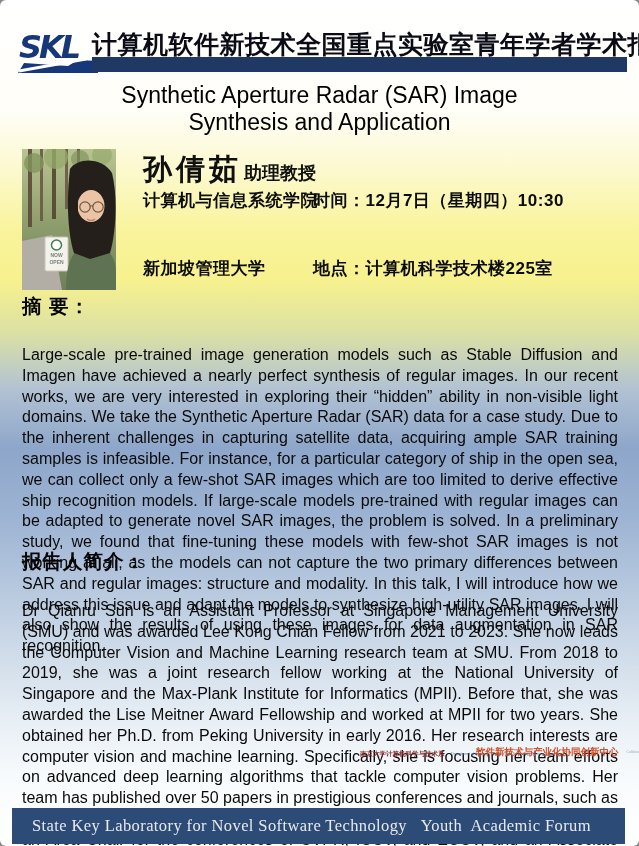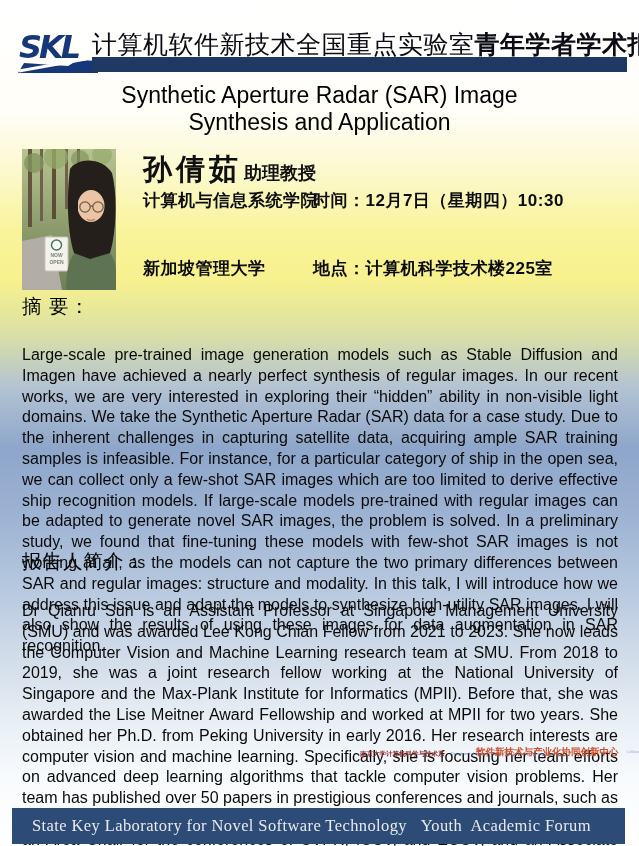--- a/index.html
+++ b/index.html
@@ -2,42 +2,42 @@
 <html><head>
 <meta charset="utf-8">
 <style>
   html,body{margin:0;padding:0;background:#888;}
   .poster{
     position:relative; width:639px; height:846px; margin:0 auto; overflow:hidden;
     background:linear-gradient(180deg,
       #ffffff 0%, #fffef8 13%, #fcf9cf 20%, #f9f49d 27%, #f7f18e 33%,
       #dde2a2 39%, #b2c2d3 46%, #8da6c9 53%, #9db3d3 61%, #b5c7de 69%,
       #cfdbe9 77%, #e7eef5 85%, #f8fbfd 92%, #ffffff 100%);
-    font-family:"Liberation Sans", sans-serif; color:#000;
+    font-family:"Liberation Sans", sans-serif; color:#000;border-radius:6px;
   }
   .abs{position:absolute;}
   
   .hdr-row{left:92px; top:28px; right:12px; display:flex; align-items:flex-start;}
-  .hdr-lab{font-size:25px; font-weight:400; color:#0b0b16; letter-spacing:0.5px; white-space:nowrap;}
+  .hdr-lab{font-size:25px; font-weight:700; color:#0b0b16; letter-spacing:0.5px; white-space:nowrap;}
   .hdr-event{font-size:25px; font-weight:700; color:#0b0b16; margin-left:auto; letter-spacing:0.5px; white-space:nowrap;}
   .hdr-bar{left:92px; top:57px; width:535px; height:15px; background:#1f3864;}
   
   .title{left:0; top:82px; width:639px; text-align:center; font-size:23px; line-height:27px; font-weight:500; color:#000;}
   
   .photo{left:22px; top:149px; width:94px; height:141px;}
   .name-row{left:143px; top:150px; display:flex; align-items:baseline; gap:2px;}
   .sp-name{font-family:"DejaVu Serif", serif; font-size:29px; font-weight:600; letter-spacing:4px; color:#101010;}
   .sp-title{font-size:18px; font-weight:700; color:#111;}
   .sp-line{font-size:17px; font-weight:700; color:#0c0c0c; white-space:nowrap; letter-spacing:0.5px;}
   .dept{left:143px; top:189px;}
   .time{left:313px; top:189px;}
   .univ{left:143px; top:257px;}
   .venue{left:313px; top:257px;text-align:center;}
   
-  .sec-head{font-size:19.5px; font-weight:400; color:#050505; letter-spacing:1px;}
+  .sec-head{font-size:19.5px; font-weight:700; color:#050505; letter-spacing:1px;}
   .abs-head{left:22px; top:293px;}
   .abs-body{left:22px; top:319px; width:596px;}
   .bio-head{left:22px; top:548px;}
   .bio-body{left:22px; top:575px; width:596px;}
   .serif-body{
     font-family:Liberation Sans, sans-serif; font-size:16px; line-height:20.8px;
     text-align:justify; color:#0a0a0a;margin-top:26px;
   }
   
   .logo-block{display:flex; flex-direction:row; align-items:center;}

